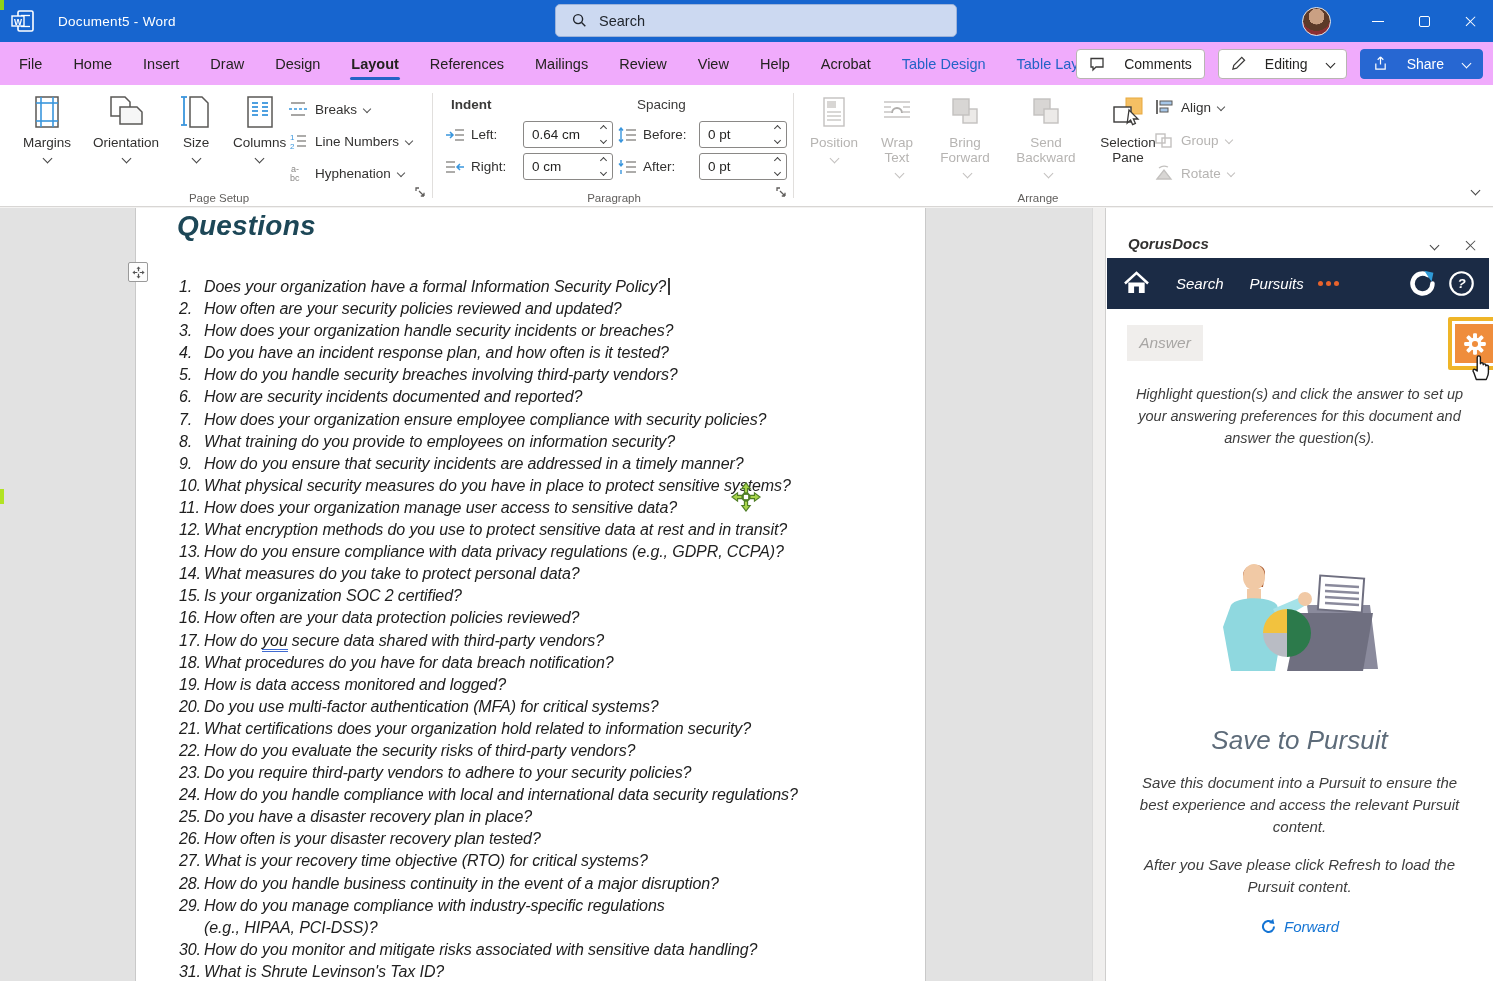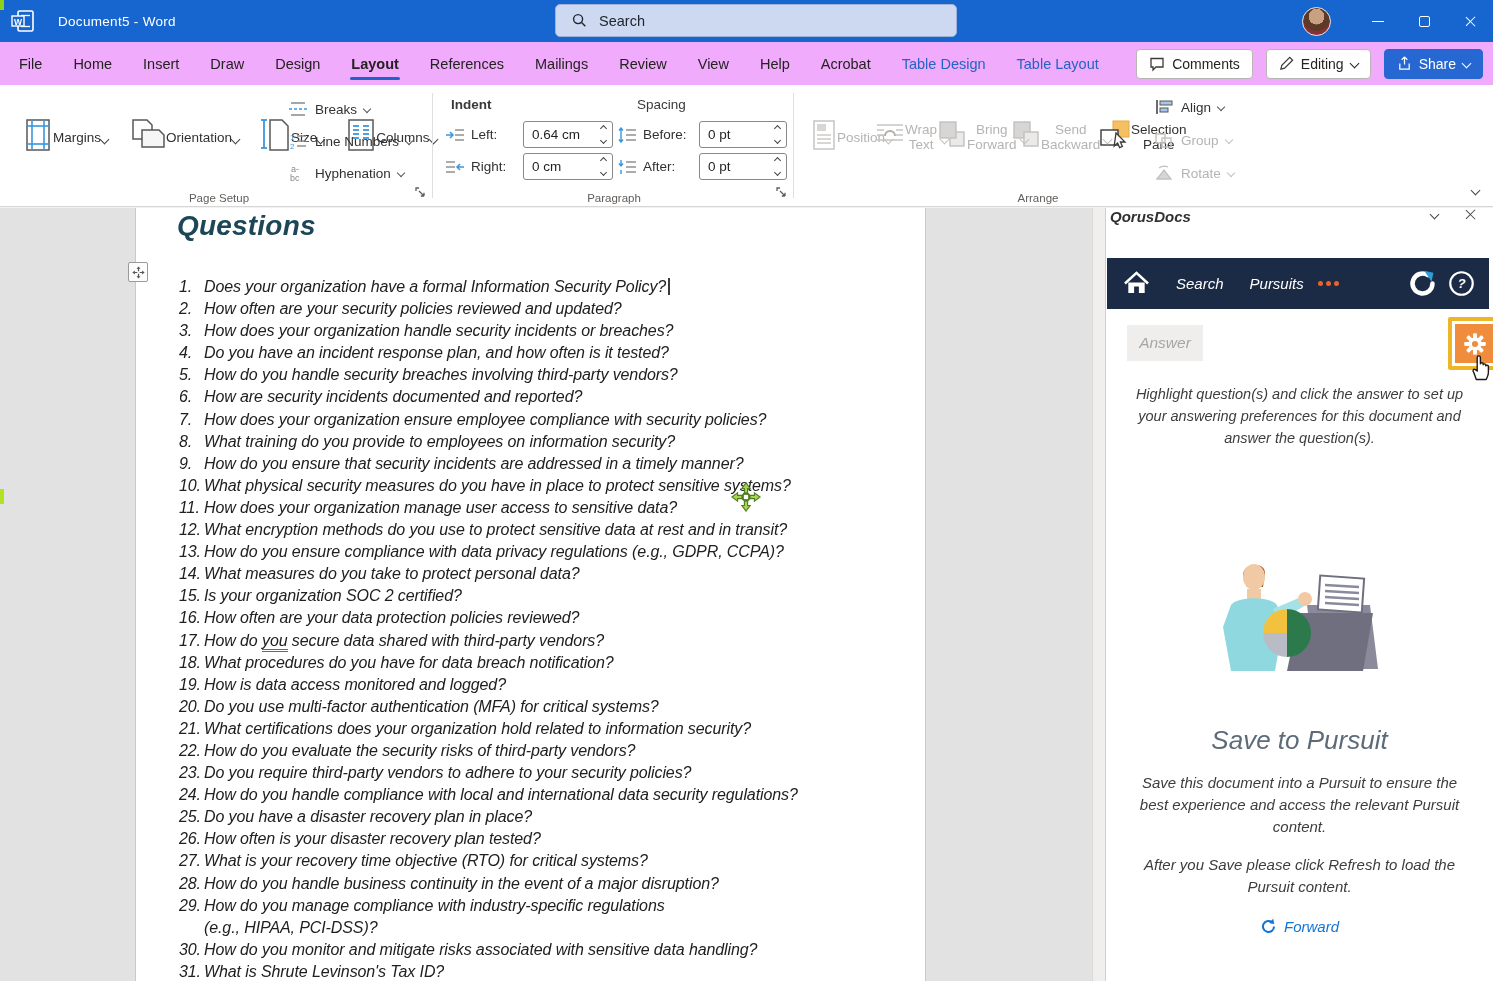--- a/index.html
+++ b/index.html
@@ -21,32 +21,32 @@
   .glyph-x:before{transform:rotate(45deg);}.glyph-x:after{transform:rotate(-45deg);}
 
   
   .menubar{position:absolute;left:0;top:42px;width:100%;height:43px;background:#f0abfc;display:flex;align-items:center;font-size:14.5px;color:#242220;}
   .tabs{display:flex;align-items:center;margin-left:18px;gap:29px;}
   .tab{position:relative;padding:4px 1px;cursor:default;white-space:nowrap;}
   .tab.active{font-weight:700;}
   .tab.active:after{content:"";position:absolute;left:0;right:0;bottom:-4px;height:3px;border-radius:2px;background:#2363c6;}
   .tab.ctx{color:#2363c6;}
   .mb-actions{position:absolute;right:10px;display:flex;align-items:center;gap:13px;}
-  .pill{height:30px;border:1px solid #b8b5b2;border-radius:4px;background:#fff;display:flex;align-items:center;gap:7px;padding:0 12px;font-size:14px;color:#252423;}
+  .pill{height:30px;border:1px solid #b8b5b2;border-radius:4px;background:#fff;display:flex;align-items:center;gap:19px;padding:0 12px;font-size:14px;color:#252423;}
   .pill.share{background:#2767d2;border-color:#2767d2;color:#fff;}
   .chev{width:7px;height:7px;border-right:1.5px solid currentColor;border-bottom:1.5px solid currentColor;transform:rotate(45deg);display:inline-block;flex:0 0 auto;}
   .chev.up{transform:rotate(-135deg);}
 
   
   .ribbon{position:absolute;left:0;top:85px;width:100%;height:122px;background:#fff;border-bottom:1px solid #d8d6d4;}
   .grp{position:absolute;top:0;height:100%;}
   .grp-label{position:absolute;bottom:2px;left:0;right:0;text-align:center;font-size:11.5px;color:#605e5c;}
   .vsep{position:absolute;top:8px;bottom:8px;width:1px;background:#e1dfdd;}
   .launcher{position:absolute;right:4px;bottom:4px;cursor:pointer;}
-  .bigbtn{display:flex;flex-direction:row;align-items:center;justify-content:flex-start;height:92px;padding:4px 5px 0;border-radius:4px;text-align:center;font-size:13.5px;color:#323130;line-height:15px;cursor:pointer;}
+  .bigbtn{display:flex;flex-direction:column;align-items:center;justify-content:flex-start;height:92px;padding:4px 5px 0;border-radius:4px;text-align:center;font-size:13.5px;color:#323130;line-height:15px;cursor:pointer;}
   .bigbtn .ic{height:38px;display:flex;align-items:center;justify-content:center;margin-bottom:4px;}
   .bigbtn .chev{margin-top:5px;color:#444;}
   .bigbtn .inline-chev{margin-left:4px;margin-bottom:1px;}
   .bigbtn.disabled{color:#b6b4b2;cursor:default;}
   .smallbtn{display:flex;align-items:center;gap:7px;height:28px;font-size:13.5px;color:#323130;cursor:pointer;white-space:nowrap;}
   .smallbtn .chev{width:6px;height:6px;color:#555;}
   .smallbtn.disabled{color:#b6b4b2;cursor:default;}
   .ps-big{position:absolute;left:10px;top:4px;display:flex;gap:12px;}
   .ps-small{position:absolute;left:280px;top:10px;display:flex;flex-direction:column;gap:4px;}
   .para-head{position:absolute;font-size:13.5px;color:#3b3a39;}
@@ -70,21 +70,21 @@
   .grammar{border-bottom:3px double #3f6ad1;}
   .caret{display:inline-block;width:1.5px;height:17px;background:#3a3a3a;vertical-align:-3px;margin-left:2px;}
   .move-handle{position:absolute;left:128px;top:54px;width:20px;height:20px;background:#fdfdfd;border:1px solid #9a9a9a;border-radius:2px;display:flex;align-items:center;justify-content:center;cursor:move;}
   .green-cursor{position:absolute;left:731px;top:274px;}
   .edge-mark{position:absolute;left:0;top:281px;width:4px;height:15px;background:#b2e323;}
   .corner-mark{position:absolute;left:0;top:0;width:4px;height:10px;background:#8fd117;}
   .scrollstrip{position:absolute;left:1092px;top:0;width:13px;height:100%;background:#f0efee;border-left:1px solid #dadada;}
 
   
   .panel{position:absolute;left:1105px;top:0;width:388px;height:100%;background:#fff;border-left:1px solid #cfcecd;}
-  .panel-head{height:44px;display:flex;align-items:flex-start;padding:0 16px 0 4px;}
+  .panel-head{height:44px;display:flex;align-items:flex-end;padding:0 16px 0 22px;}
   .panel-title{font-size:15px;font-weight:700;color:#323130;}
   .panel-head .hbtns{margin-left:auto;display:flex;align-items:center;gap:26px;color:#444;}
   .qnav{margin:6px 4px 0 1px;height:51px;background:#1b2b45;display:flex;align-items:center;color:#fff;padding:0 14px 0 16px;}
   .qnav .navlbl{font-size:15px;margin-left:26px;cursor:pointer;}
   .dots{display:flex;gap:3px;margin-left:14px;}
   .dots i{width:5px;height:5px;border-radius:50%;background:#e8632c;}
   .qnav-right{margin-left:auto;display:flex;align-items:center;gap:11px;}
   .qbar{position:relative;margin:16px 0 0 19px;display:flex;align-items:center;}
   .qstatus{width:225px;height:36px;background:#f4f3f2;border:1px solid #c8c6c4;display:flex;align-items:center;padding-left:11px;font-size:15px;color:#3b3a39;}
   .answer-btn{width:76px;height:36px;margin-left:2px;background:#f0eeec;display:flex;align-items:center;justify-content:center;font-size:15.5px;color:#a8a6a4;}

